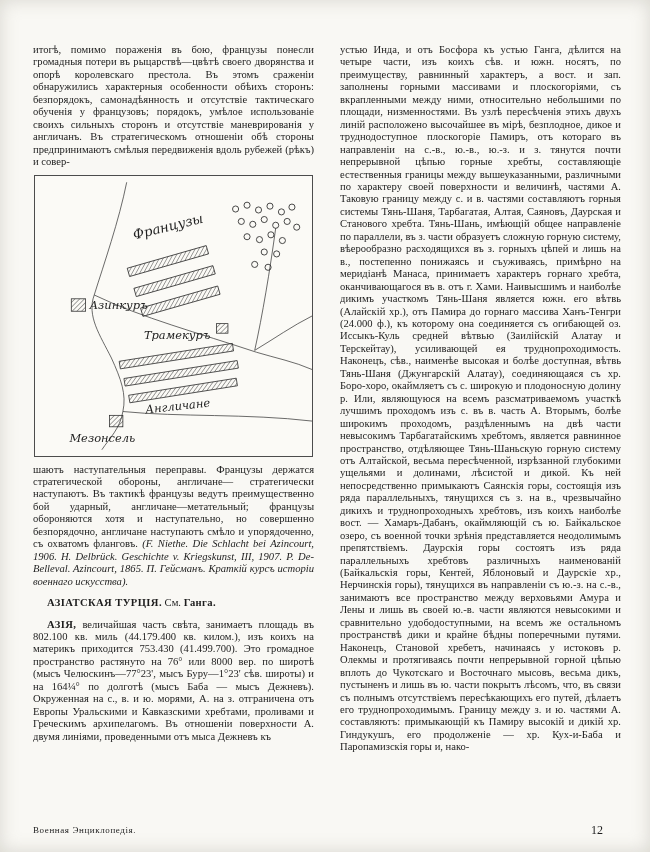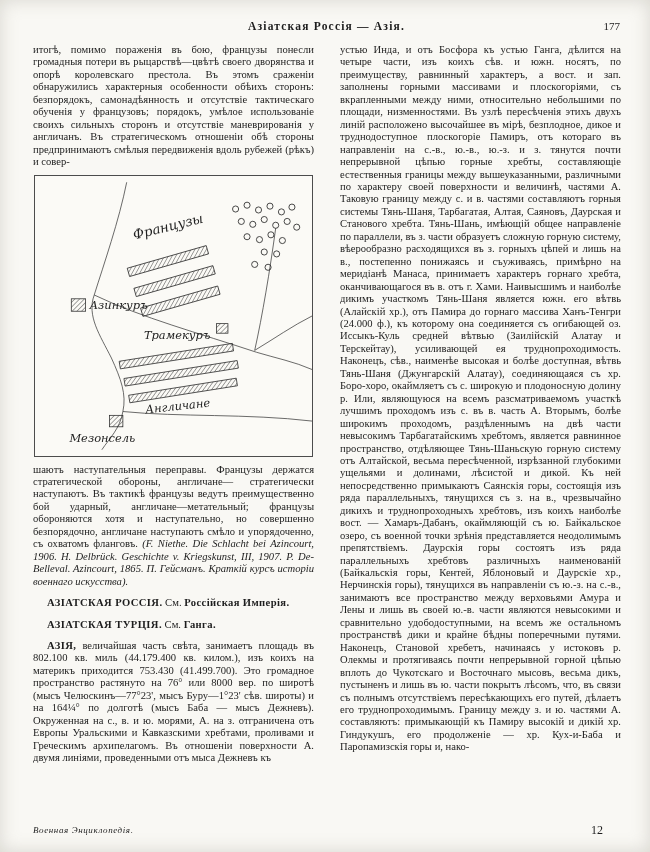--- a/index.html
+++ b/index.html
@@ -13,32 +13,28 @@
   .col{width:287px;font-size:10.6px;line-height:12.45px;text-align:justify;}
   .para{margin:0;}
   .entry{margin-top:9px;text-indent:14px;}
   .entry b{letter-spacing:.4px;}
   .citation{font-style:italic;}
   .map-figure{margin:6px 1px 7px 1px;border:1px solid #4c4c4c;height:280px;background:#fbfaf6;padding:0;}
   .map-figure svg{display:block;width:100%;height:100%;}
   .map-label{font-family:"DejaVu Serif",serif;font-style:italic;font-size:12px;fill:#222;}
   .map-label.big{font-size:14px;}
   .footer{position:absolute;bottom:13px;left:33px;right:30px;height:14px;font-size:9px;}
-  .footer-imprint{letter-spacing:.6px;font-style:italic;}
+  .footer-imprint{letter-spacing:.6px;}
   .footer-signature{position:absolute;right:17px;top:-2px;font-size:12px;}
 </style>
 </head>
 <body>
 
 <div class="page">
 
-  <div class="header">
-    <div class="header-title">Азіатская Россія — Азія.</div>
-    <div class="header-page-num">177</div>
-  </div>
 
   <div class="columns">
 
     <div class="col">
       <p class="para">итогѣ, помимо пораженія въ бою, французы понесли громадныя потери въ рыцарствѣ—цвѣтѣ своего дворянства и опорѣ королевскаго престола. Въ этомъ сраженіи обнаружились характерныя особенности обѣихъ сторонъ: безпорядокъ, самонадѣянность и отсутствіе тактическаго обученія у французовъ; порядокъ, умѣлое использованіе своихъ сильныхъ сторонъ и отсутствіе маневрированія у англичанъ. Въ стратегическомъ отношеніи обѣ стороны предпринимаютъ смѣлыя передвиженія вдоль рубежей (рѣкъ) и совер-</p>
 
       <figure class="map-figure">
         <svg viewBox="0 0 290 280">
           <defs>
             <pattern id="hatch" patternUnits="userSpaceOnUse" width="3.5" height="3.5" patternTransform="rotate(45)">
@@ -96,21 +92,20 @@
           <text class="map-label big" x="104" y="60" transform="rotate(-14 104 60)">Французы</text>
           <text class="map-label" x="57" y="133">Азинкуръ</text>
           <text class="map-label" x="114" y="164">Трамекуръ</text>
           <text class="map-label" x="116" y="242" transform="rotate(-6 116 242)">Англичане</text>
           <text class="map-label" x="36" y="272">Мезонсель</text>
         </svg>
       </figure>
 
       <p class="para"><span>шаютъ наступательныя переправы. Французы держатся стратегической обороны, англичане— стратегически наступаютъ. Въ тактикѣ французы ведутъ преимущественно бой ударный, англичане—метательный; французы обороняются хотя и наступательно, но совершенно безпорядочно, англичане наступаютъ смѣло и упорядоченно, съ охватомъ фланговъ. </span><span class="citation">(F. Niethe. Die Schlacht bei Azincourt, 1906. H. Delbrück. Geschichte v. Kriegskunst, III, 1907. P. De-Belleval. Azincourt, 1865. П. Гейсманъ. Краткій курсъ исторіи военнаго искусства).</span></p>
 
-      <p class="para entry"><b>АЗІАТСКАЯ РОССІЯ.</b><span> См. </span><b>Россійская Имперія.</b></p>
 
       <p class="para entry"><b>АЗІАТСКАЯ ТУРЦІЯ.</b><span> См. </span><b>Ганга.</b></p>
 
       <p class="para entry"><b>АЗІЯ,</b><span> величайшая часть свѣта, занимаетъ площадь въ 802.100 кв. миль (44.179.400 кв. килом.), изъ коихъ на материкъ приходится 753.430 (41.499.700). Это громадное пространство растянуто на 76° или 8000 вер. по широтѣ (мысъ Челюскинъ—77°23', мысъ Буру—1°23' сѣв. широты) и на 164¼° по долготѣ (мысъ Баба — мысъ Дежневъ). Окруженная на с., в. и ю. морями, А. на з. отграничена отъ Европы Уральскими и Кавказскими хребтами, проливами и Греческимъ архипелагомъ. Въ отношеніи поверхности А. двумя линіями, проведенными отъ мыса Дежневъ къ</span></p>
     </div>
 
     <div class="col">
       <p class="para">устью Инда, и отъ Босфора къ устью Ганга, дѣлится на четыре части, изъ коихъ сѣв. и южн. носятъ, по преимуществу, равнинный характеръ, а вост. и зап. заполнены горными массивами и плоскогоріями, съ вкрапленными между ними, относительно небольшими по площади, низменностями. Въ узлѣ пересѣченія этихъ двухъ линій расположено высочайшее въ мірѣ, безплодное, дикое и труднодоступное плоскогоріе Памиръ, отъ котораго въ направленіи на с.-в., ю.-в., ю.-з. и з. тянутся почти непрерывной цѣпью горные хребты, составляющіе естественныя границы между вышеуказанными, различными по характеру своей поверхности и величинѣ, частями А. Таковую границу между с. и в. частями составляютъ горныя системы Тянь-Шаня, Тарбагатая, Алтая, Саяновъ, Даурская и Станового хребта. Тянь-Шань, имѣющій общее направленіе по параллели, въ з. части образуетъ сложную горную систему, вѣерообразно расходящихся въ з. горныхъ цѣпей и лишь на в., постепенно понижаясь и съуживаясь, примѣрно на меридіанѣ Манаса, принимаетъ характеръ горнаго хребта, оканчивающагося въ в. отъ г. Хами. Наивысшимъ и наиболѣе дикимъ участкомъ Тянь-Шаня является южн. его вѣтвь (Алайскій хр.), отъ Памира до горнаго массива Ханъ-Тенгри (24.000 ф.), къ которому она соединяется съ огибающей оз. Иссыкъ-Куль средней вѣтвью (Заилійскій Алатау и Терскейтау), усиливающей ея труднопроходимость. Наконецъ, сѣв., наименѣе высокая и болѣе доступная, вѣтвь Тянь-Шаня (Джунгарскій Алатау), соединяющаяся съ хр. Боро-хоро, окаймляетъ съ с. широкую и плодоносную долину р. Или, являющуюся на всемъ разсматриваемомъ участкѣ лучшимъ проходомъ изъ с. въ в. часть А. Вторымъ, болѣе широкимъ проходомъ, раздѣленнымъ на двѣ части невысокимъ Тарбагатайскимъ хребтомъ, является равнинное пространство, отдѣляющее Тянь-Шаньскую горную систему отъ Алтайской, весьма пересѣченной, изрѣзанной глубокими ущельями и долинами, лѣсистой и дикой. Къ ней непосредственно примыкаютъ Саянскія горы, состоящія изъ ряда параллельныхъ, тянущихся съ з. на в., чрезвычайно дикихъ и труднопроходныхъ хребтовъ, изъ коихъ наиболѣе вост. — Хамаръ-Дабанъ, окаймляющій съ ю. Байкальское озеро, съ военной точки зрѣнія представляется неодолимымъ препятствіемъ. Даурскія горы состоятъ изъ ряда параллельныхъ хребтовъ различныхъ наименованій (Байкальскія горы, Кентей, Яблоновый и Даурскіе хр., Нерчинскія горы), тянущихся въ направленіи съ ю.-з. на с.-в., занимаютъ все пространство между верховьями Амура и Лены и лишь въ своей ю.-в. части являются невысокими и сравнительно удободоступными, на всемъ же остальномъ пространствѣ дики и крайне бѣдны поперечными путями. Наконецъ, Становой хребетъ, начинаясь у истоковъ р. Олекмы и протягиваясь почти непрерывной горной цѣпью вплоть до Чукотскаго и Восточнаго мысовъ, весьма дикъ, пустыненъ и лишь въ ю. части покрытъ лѣсомъ, что, въ связи съ полнымъ отсутствіемъ пересѣкающихъ его путей, дѣлаетъ его труднопроходимымъ. Границу между з. и ю. частями А. составляютъ: примыкающій къ Памиру высокій и дикій хр. Гиндукушъ, его продолженіе — хр. Кух-и-Баба и Паропамизскія горы и, нако-</p>
     </div>
 

